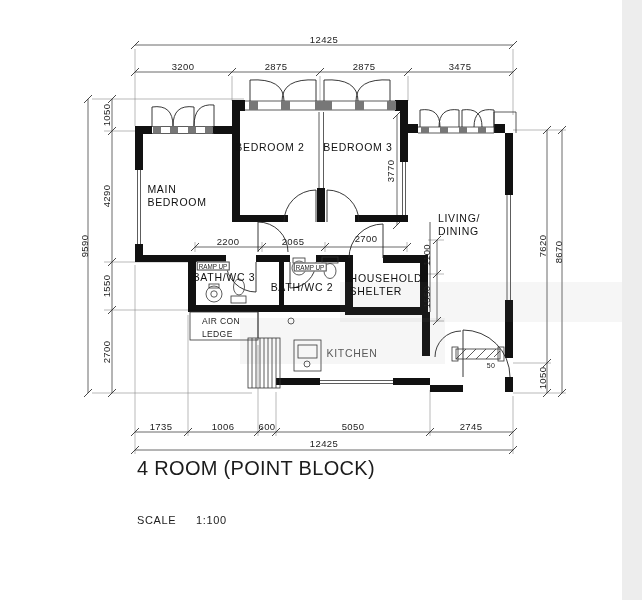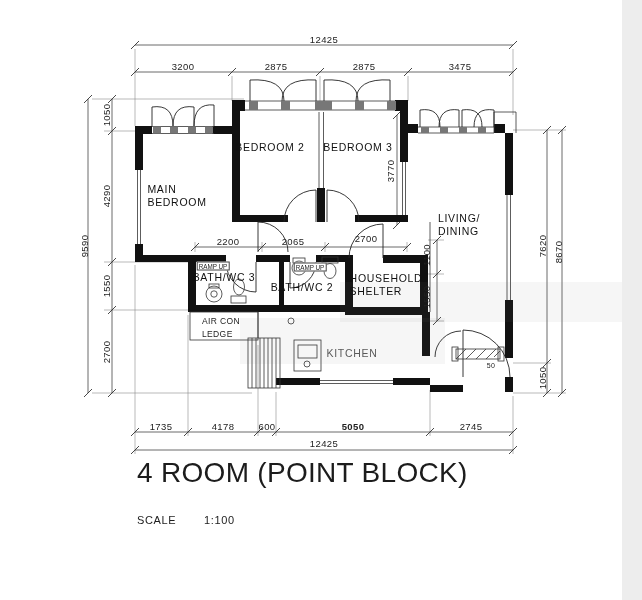--- a/index.html
+++ b/index.html
@@ -11,23 +11,23 @@
   .vlbl{position:absolute;font-size:9.5px;color:#222;transform:translate(-50%,-50%) rotate(-90deg);
         white-space:nowrap;letter-spacing:.4px;}
   .room{font-size:10.5px;color:#111;letter-spacing:.7px;}
   .lines{text-align:left;line-height:12.5px;}
   .lines span{display:block;}
   .ramp{font-size:6.3px;border:.7px solid #444;background:#fff;padding:0 1px;
         letter-spacing:0;color:#222;}
   .tiny{font-size:7px;}
   .faded{color:#5a5a5a;}
   .t-line{position:absolute;color:#1c1c1c;white-space:nowrap;}
-  .t-big{font-size:28px;letter-spacing:.3px;}
+  .t-big{font-size:20px;letter-spacing:.3px;}
   .t-scale{font-size:11px;letter-spacing:.6px;}
-  .t-scale .val{margin-left:28px;}
+  .t-scale .val{margin-left:20px;}
   .wm{position:absolute;background:rgba(130,130,130,.07);pointer-events:none;}
   .edge{position:absolute;background:#ededed;}
 </style>
 </head>
 <body>
 
 <div class="canvas">
 
   <svg class="plan" width="642" height="600" viewBox="0 0 642 600">
 
@@ -178,23 +178,23 @@
   <div class="vlbl" style="left:106px;top:115px;">1050</div>
   <div class="vlbl" style="left:106px;top:196px;">4290</div>
   <div class="vlbl" style="left:106px;top:286px;">1550</div>
   <div class="vlbl" style="left:106px;top:352px;">2700</div>
 
   <div class="vlbl" style="left:542px;top:246px;">7620</div>
   <div class="vlbl" style="left:558px;top:252px;">8670</div>
   <div class="vlbl" style="left:542px;top:378px;">1050</div>
 
   <div class="lbl" style="left:161px;top:426px;">1735</div>
-  <div class="lbl" style="left:223px;top:426px;">4178</div>
+  <div class="lbl" style="left:223px;top:426px;">1006</div>
   <div class="lbl" style="left:267px;top:426px;">600</div>
-  <div class="lbl" style="left:353px;top:426px;font-weight:bold;">5050</div>
+  <div class="lbl" style="left:353px;top:426px;">5050</div>
   <div class="lbl" style="left:471px;top:426px;">2745</div>
   <div class="lbl" style="left:324px;top:443px;">12425</div>
 
   <div class="lbl" style="left:228px;top:241px;">2200</div>
   <div class="lbl" style="left:293px;top:241px;">2065</div>
   <div class="lbl" style="left:366px;top:238px;">2700</div>
   <div class="vlbl" style="left:390px;top:171px;">3770</div>
   <div class="vlbl" style="left:426px;top:255px;">1100</div>
   <div class="vlbl" style="left:426px;top:297px;">1550</div>
   <div class="lbl tiny" style="left:491px;top:365px;">50</div>

